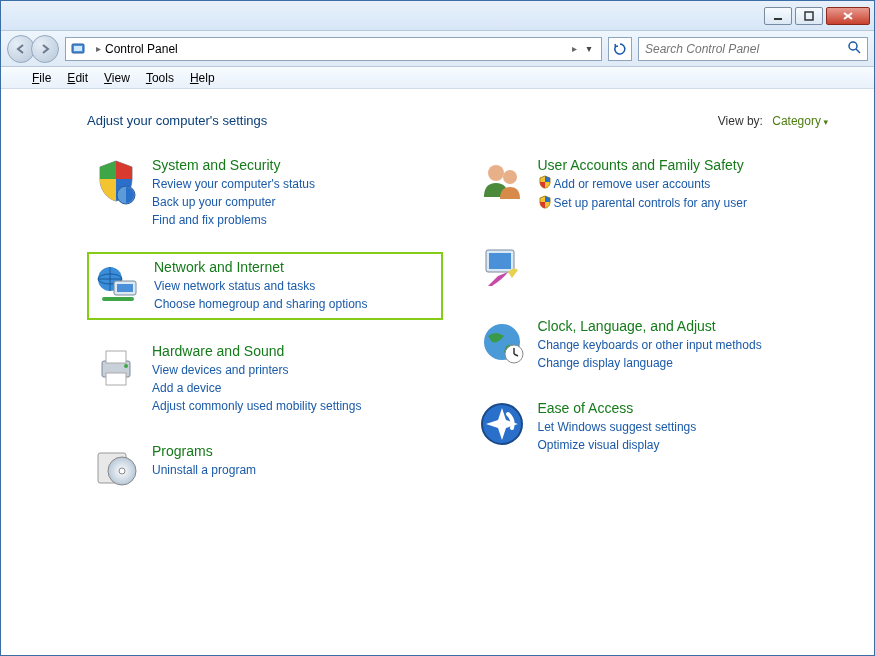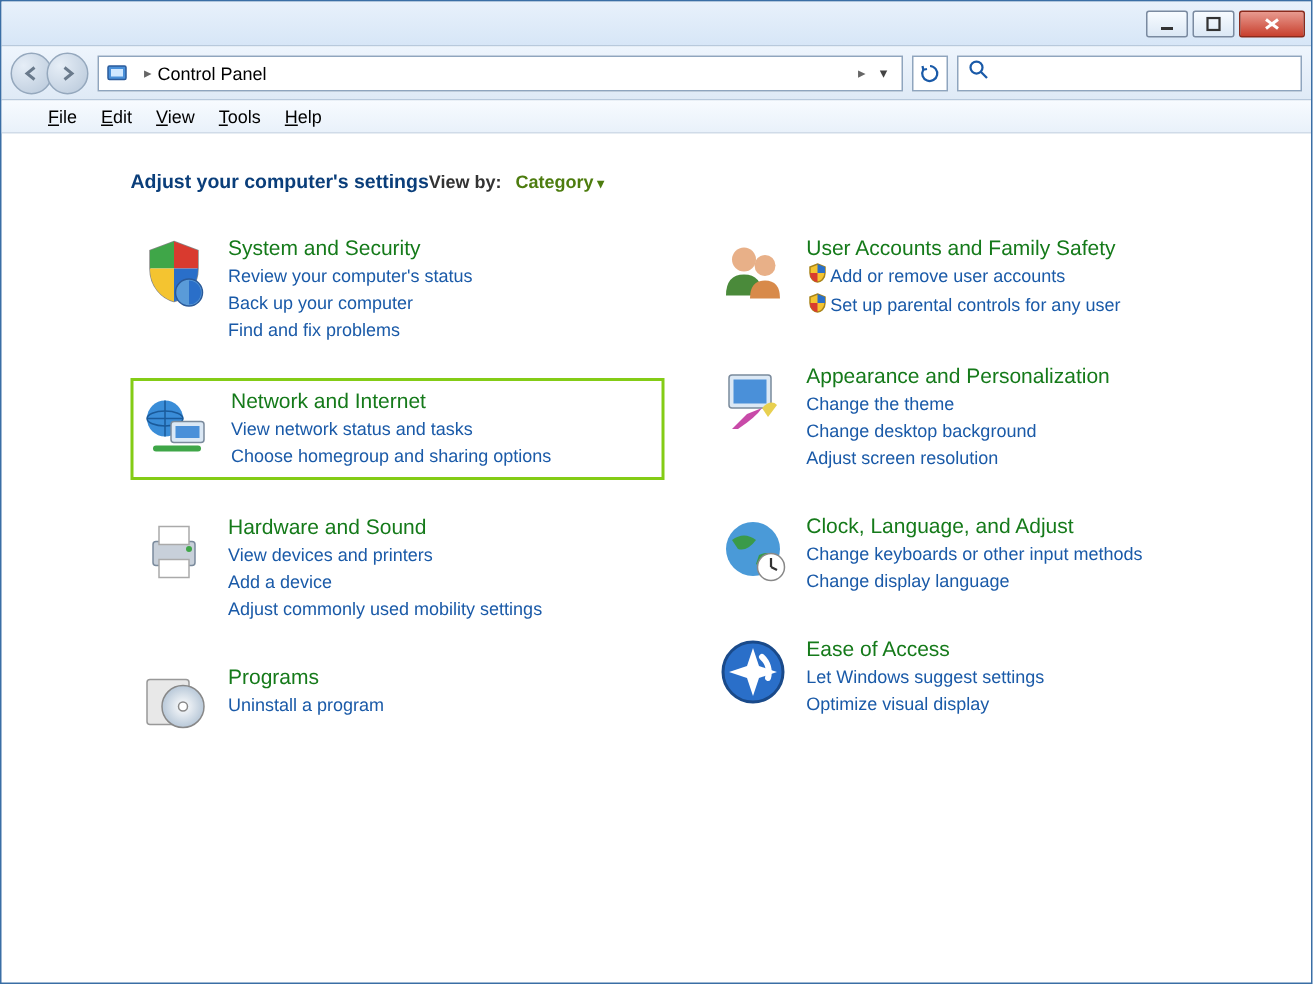--- a/index.html
+++ b/index.html
@@ -26,21 +26,21 @@
 .search-box input { border:none; outline:none; font-size:12px; font-style:italic; color:#888; flex:1; }
 .search-icon { color:#1a5aa8; }
 
 
 .menubar { height: 22px; background: linear-gradient(#f7fbff,#e9f1fa); border-bottom: 1px solid #d0dbe8; display:flex; align-items:center; padding:0 23px; font-size:12px; }
 .menu-item { padding:2px 8px; cursor:pointer; }
 .menu-u { text-decoration: underline; }
 
 
 .content { padding: 24px 46px 10px 86px; }
-.header-row { display:flex; justify-content:flex-start; align-items:center; margin-bottom: 24px; font-weight: bold; }
+.header-row { display:flex; justify-content:space-between; align-items:center; margin-bottom: 24px; }
 .page-title { color:#0a3e7a; font-size:13px; }
 .viewby { font-size:12px; color:#333; }
 .viewby .cat { color:#4d7c0f; cursor:pointer; margin-left:6px; }
 .viewby .cat::after { content:" ▾"; font-size:9px; }
 
 .columns { display:flex; gap: 30px; }
 .col { flex:1; }
 
 .category { display:flex; gap:12px; margin-bottom:18px; padding:5px; }
 .category.highlighted { border:2px solid #84cc16; }
@@ -97,20 +97,21 @@
     <span class="addr-sep">▸</span>
     <span class="addr-drop">▾</span>
   </div>
   <div class="refresh-btn">
     <svg width="14" height="14">
         <path d="M7 2 A5 5 0 1 1 2.5 4.5" fill="none" stroke="#1a5aa8" stroke-width="1.5"></path>
         <path d="M2 2 L2.5 4.5 L5 4" fill="none" stroke="#1a5aa8" stroke-width="1.5"></path>
       </svg>
   </div>
   <div class="search-box">
+    <input type="text" placeholder="Search Control Panel" style="">
     <span class="search-icon">
       <svg width="14" height="14">
           <circle cx="6" cy="6" r="4" fill="none" stroke="#1a5aa8" stroke-width="1.5"></circle>
           <line x1="9" y1="9" x2="13" y2="13" stroke="#1a5aa8" stroke-width="1.5"></line>
         </svg>
     </span>
   </div>
 </div>
 
 <div class="menubar">
@@ -230,26 +231,20 @@
         </div>
         <div class="category">
           <div class="cat-icon">
             <svg width="48" height="48">
               <rect x="8" y="8" width="28" height="22" rx="2" fill="#dbe8f5" stroke="#7a8a9c"></rect>
               <rect x="11" y="11" width="22" height="16" fill="#4a90d9"></rect>
               <path d="M20 34 L10 44 L14 44 Q26 36 30 30 Z" fill="#c84aa8"></path>
               <path d="M30 30 Q36 24 40 28 L34 36 Z" fill="#e8d050"></path>
             </svg>
           </div>
-          <div class="cat-body">
-            <div class="cat-title">Appearance and Personalization</div>
-            <a class="cat-link">Change the theme</a>
-            <a class="cat-link">Change desktop background</a>
-            <a class="cat-link">Adjust screen resolution</a>
-          </div>
         </div>
         <div class="category">
           <div class="cat-icon">
             <svg width="48" height="48">
               <circle cx="24" cy="24" r="18" fill="#4a9ad8"></circle>
               <path d="M10 18 Q18 12 26 18 Q20 26 14 24 Z" fill="#3a9a4a"></path>
               <path d="M28 28 Q36 24 38 32 Q30 38 26 34 Z" fill="#3a9a4a"></path>
               <circle cx="36" cy="36" r="9" fill="#fff" stroke="#888"></circle>
               <line x1="36" y1="30" x2="36" y2="36" stroke="#333" stroke-width="1.5"></line>
               <line x1="36" y1="36" x2="40" y2="38" stroke="#333" stroke-width="1.5"></line>

